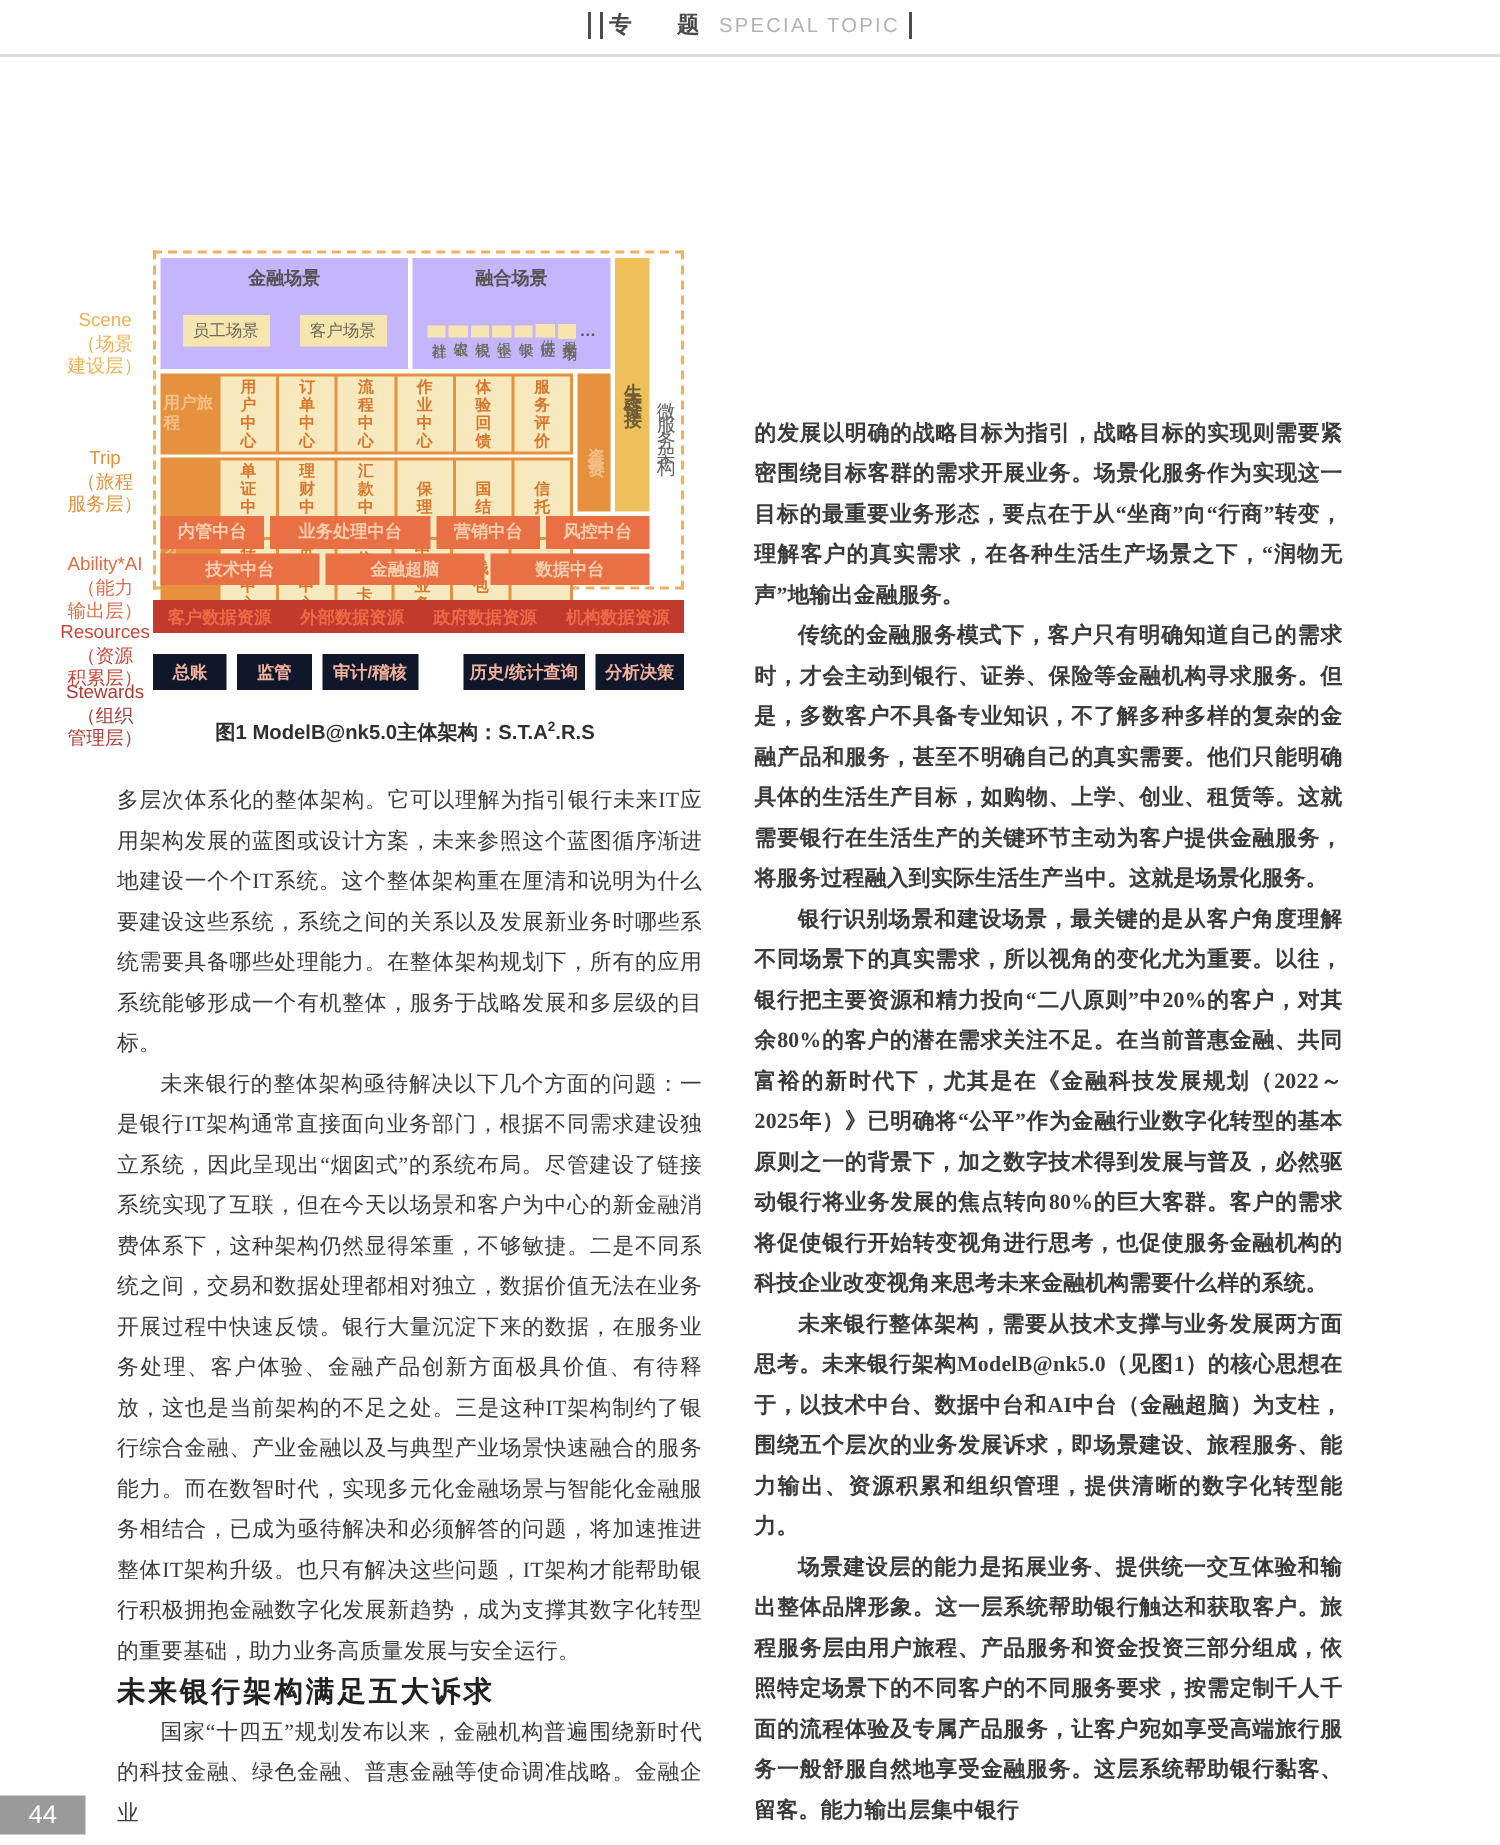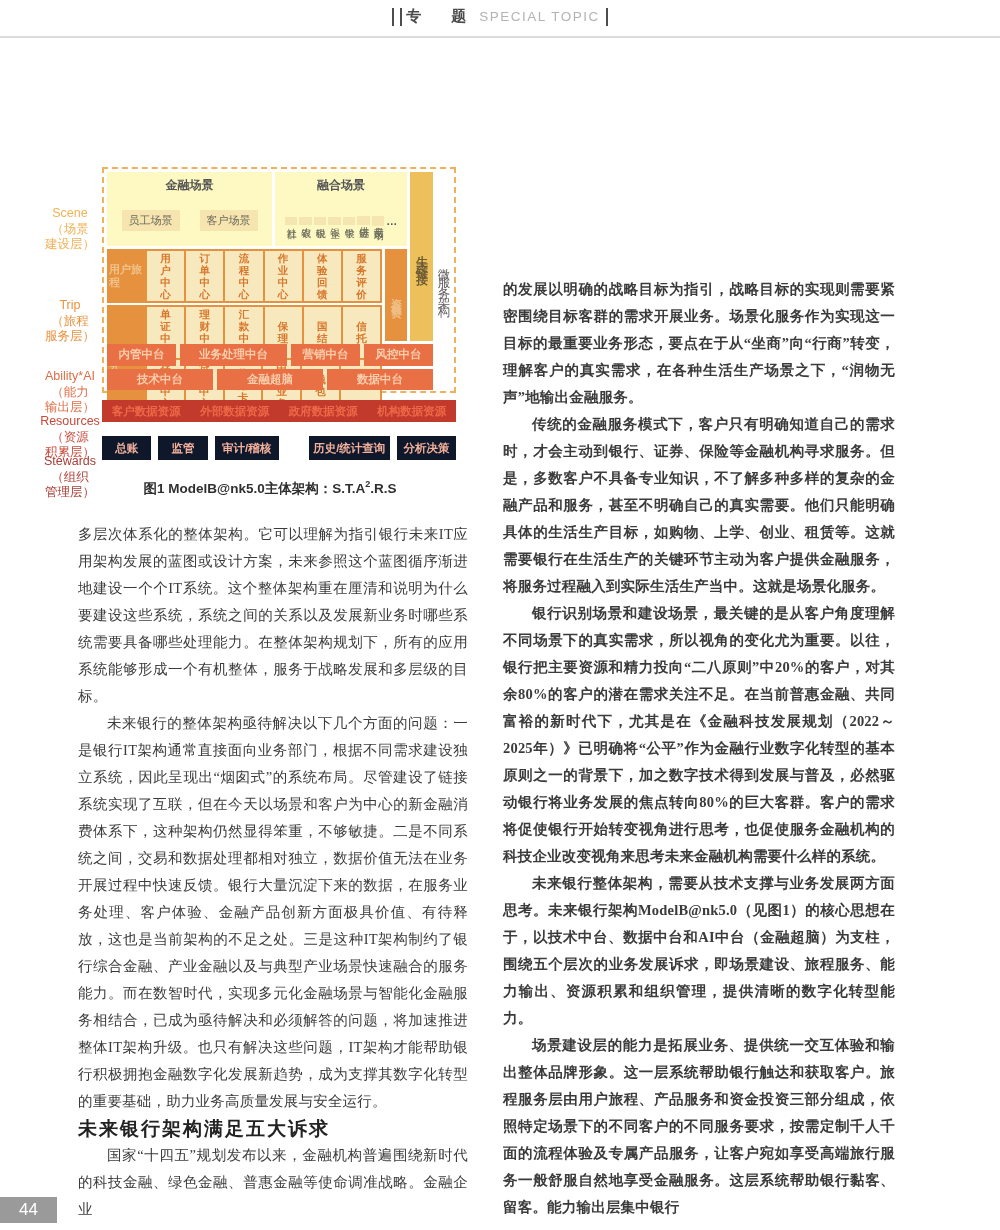--- a/index.html
+++ b/index.html
@@ -22,21 +22,21 @@
   .side-label{position:absolute;left:0;width:60px;text-align:center;font-size:12.5px;line-height:1.25;font-weight:400;margin-top:23px;}
   .sl-scene{top:20px;color:#F0B155;}
   .sl-trip{top:112px;color:#E8923F;}
   .sl-ability{top:183px;color:#DD6E47;}
   .sl-resources{top:228px;color:#C8483A;}
   .sl-stewards{top:268px;color:#AA3C34;}
   .dashed-box{position:absolute;left:62px;top:4px;width:354px;height:226px;border:2px dashed #F0B05C;box-sizing:border-box;
     display:grid;grid-template-columns:1fr 23px 15px;grid-template-rows:74px 92px 46px;gap:3px;padding:3px;}
   
   .scene-row{grid-column:1;grid-row:1;display:flex;gap:3px;}
-  .scene-block{background:#fef9c3;display:flex;flex-direction:column;align-items:center;padding:3px 2px;box-sizing:border-box;}
+  .scene-block{background:#c4b5fd;display:flex;flex-direction:column;align-items:center;padding:3px 2px;box-sizing:border-box;}
   .scene-fin{width:55%;}
   .scene-fusion{flex:1;}
   .scene-title{font-size:12px;color:#545454;font-weight:700;margin:2px 0 4px;}
   .fin-items{display:flex;gap:20px;flex:1;align-items:center;}
   .fin-box{background:#F7E5B0;color:#6a6a5a;font-size:11px;padding:3px 7px;}
   .fusion-items{display:flex;gap:2px;flex:1;align-items:center;justify-content:center;}
   .v-box{background:#F7E5B0;color:#6a6a5a;font-size:10px;padding:3px 1px;
     writing-mode:vertical-rl;text-orientation:upright;letter-spacing:1px;line-height:1.05;}
   .fusion-more{color:#5a5a5a;font-size:11px;font-weight:700;}
   

